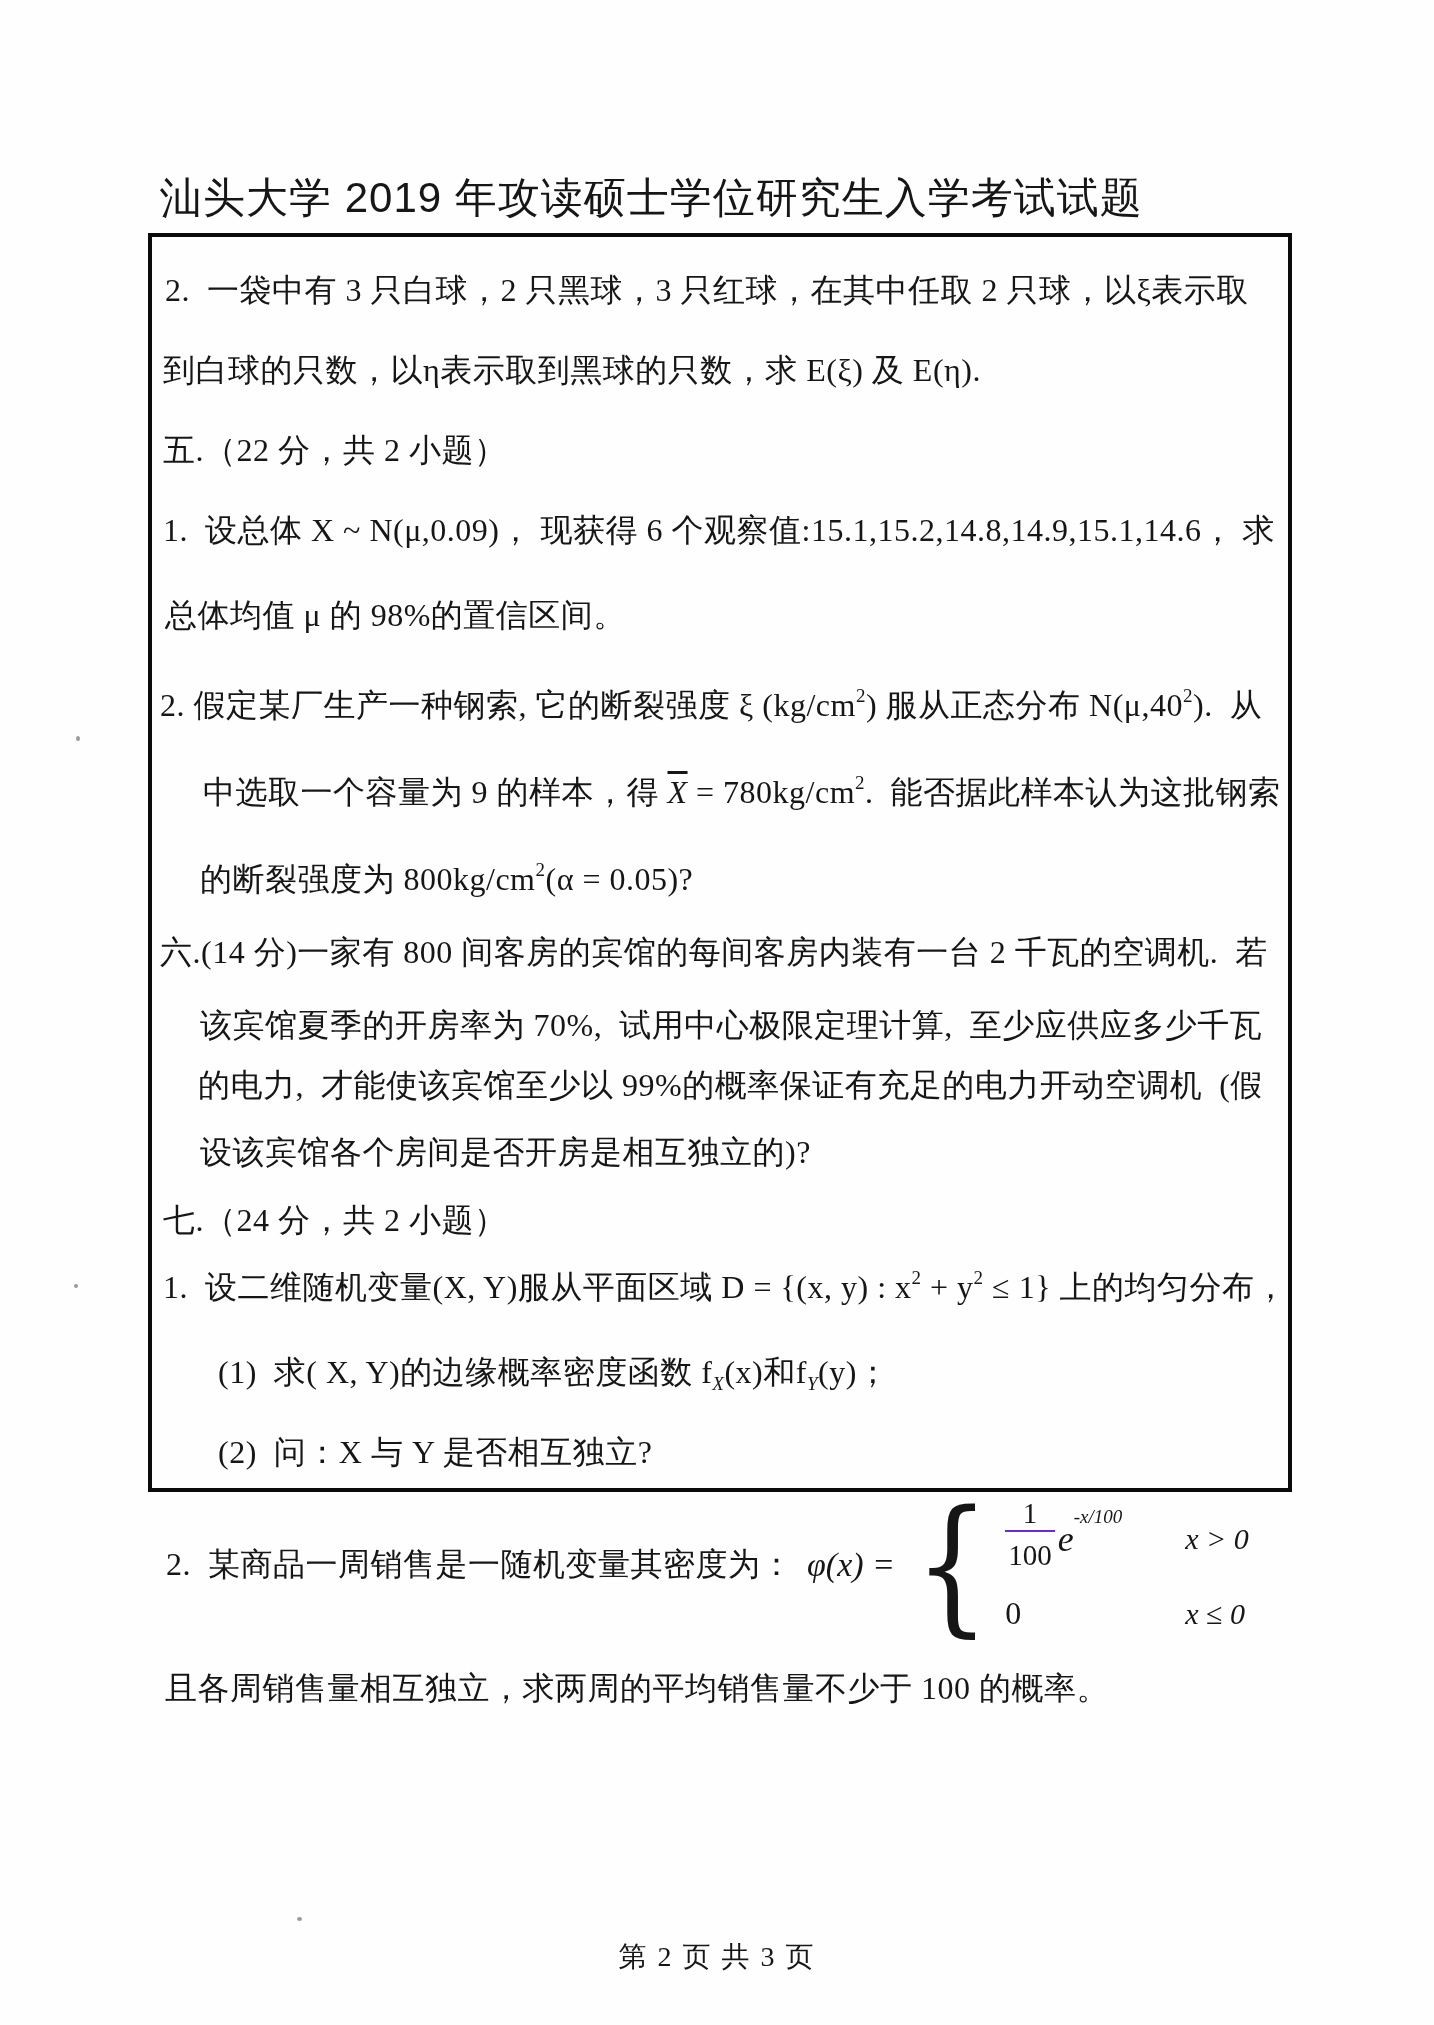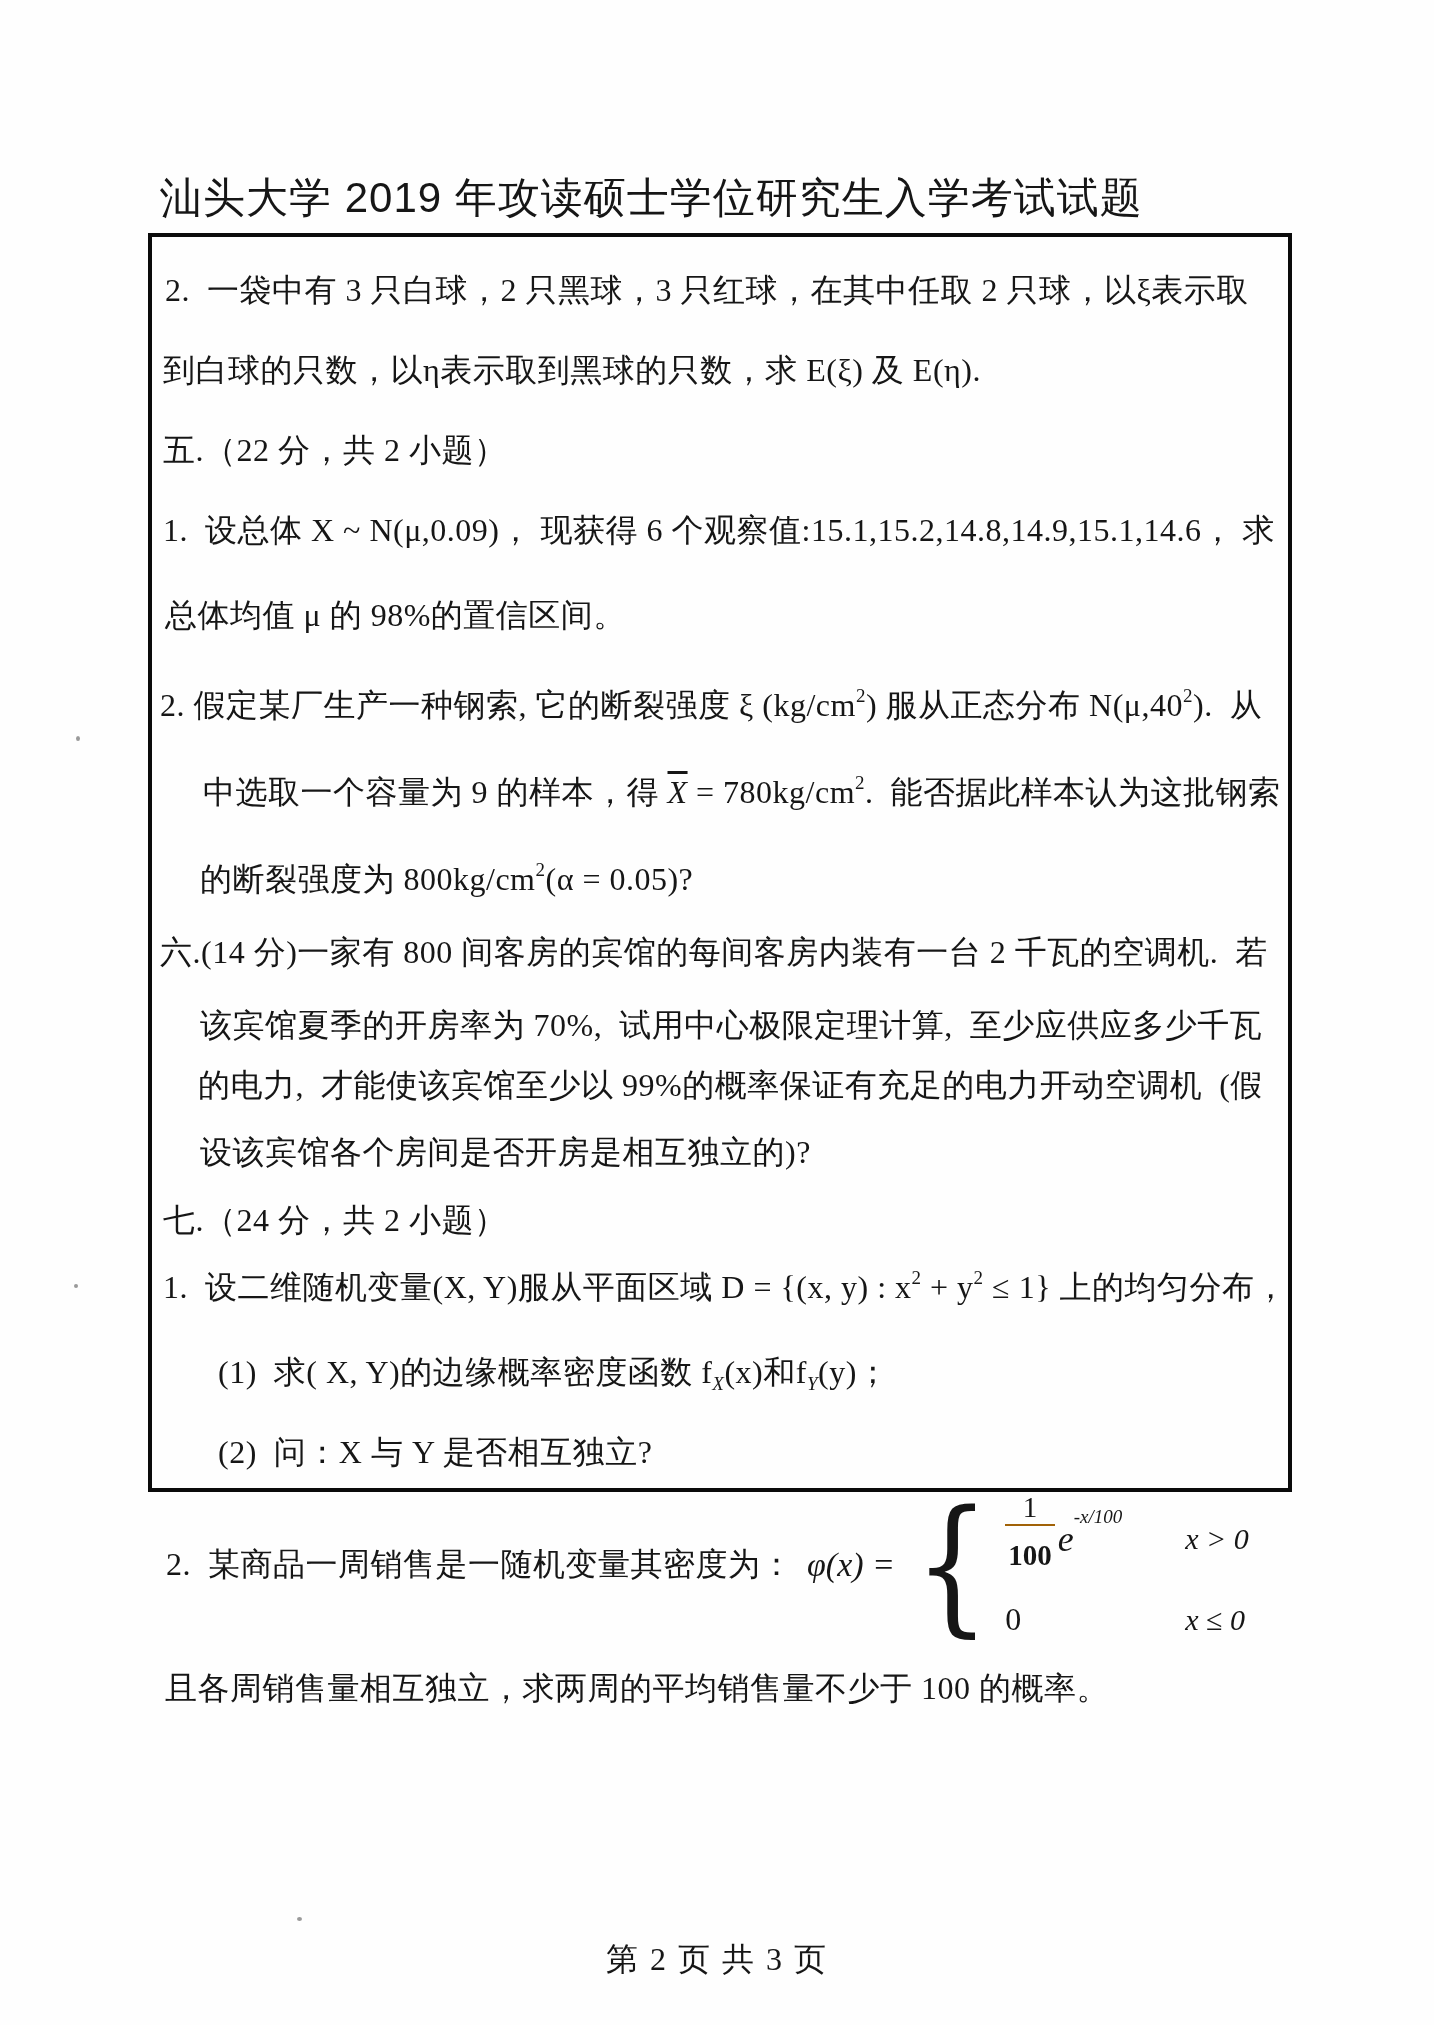--- a/index.html
+++ b/index.html
@@ -75,35 +75,35 @@
     margin-left: 4px;
   }
   .case-expr { display: flex; align-items: center; }
   .frac {
     display: inline-flex;
     flex-direction: column;
     align-items: center;
     font-size: 29px;
     line-height: 1.1;
   }
-  .frac .den { border-top: 2px solid #a16207; padding: 14px 3px; font-weight: bold; }
+  .frac .den { border-top: 2px solid #6d28d9; padding: 8px 3px; }
   .e-exp { font-size: 36px; font-style: italic; margin-left: 3px; }
   .e-exp sup {
     font-size: 19px;
     font-style: italic;
     position: relative; top: -15px;
     letter-spacing: 0;
   }
   .zero { font-size: 32px; }
   .cond { font-size: 30px; font-style: italic; }
   .footer {
     position: absolute;
     left: 0; right: 0; top: 1938px;
     text-align: center;
-    font-size: 32px;
+    font-size: 28px;
     letter-spacing: 2px;
     white-space: pre;
   }
   .speck { position: absolute; background: #9a9a9a; border-radius: 50%; }
 </style>
 </head>
 <body>
 
 <div class="page">
 

